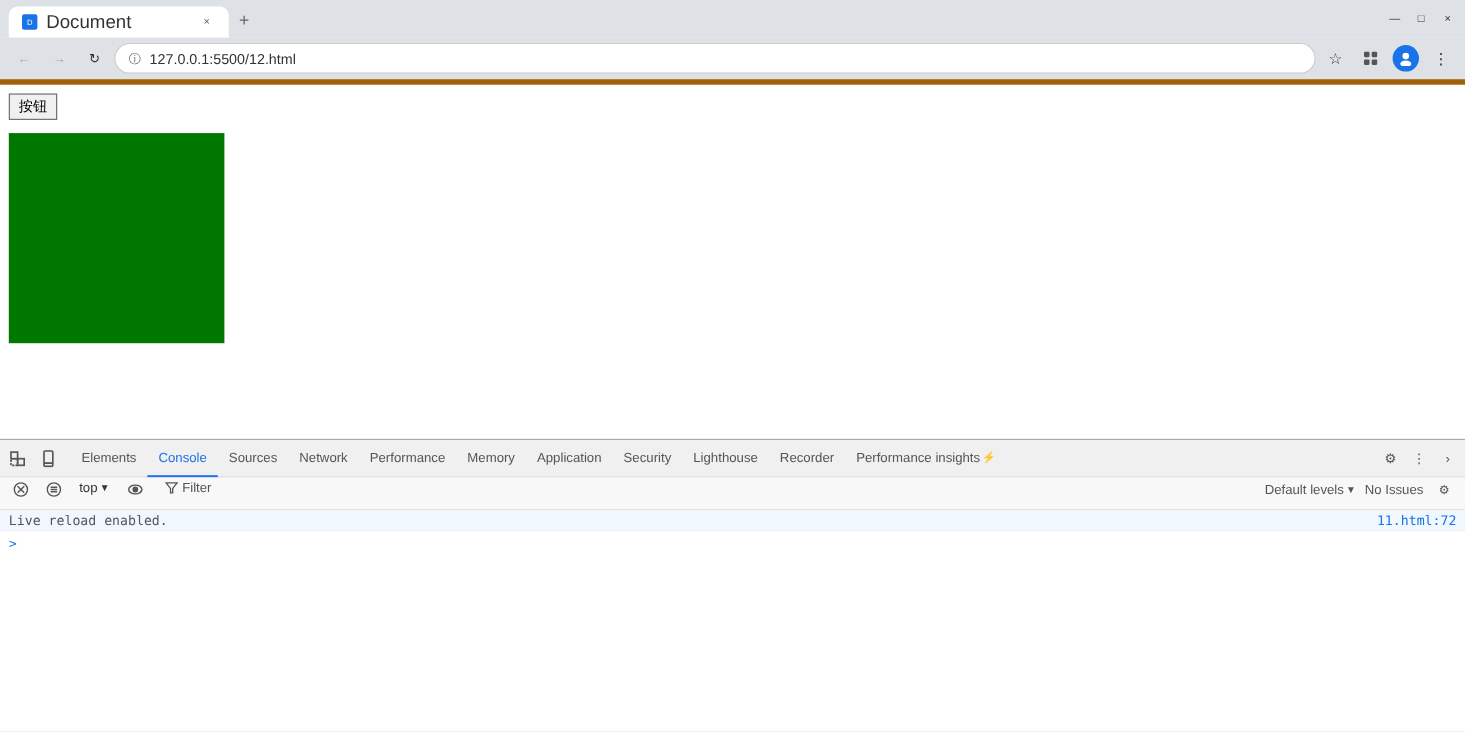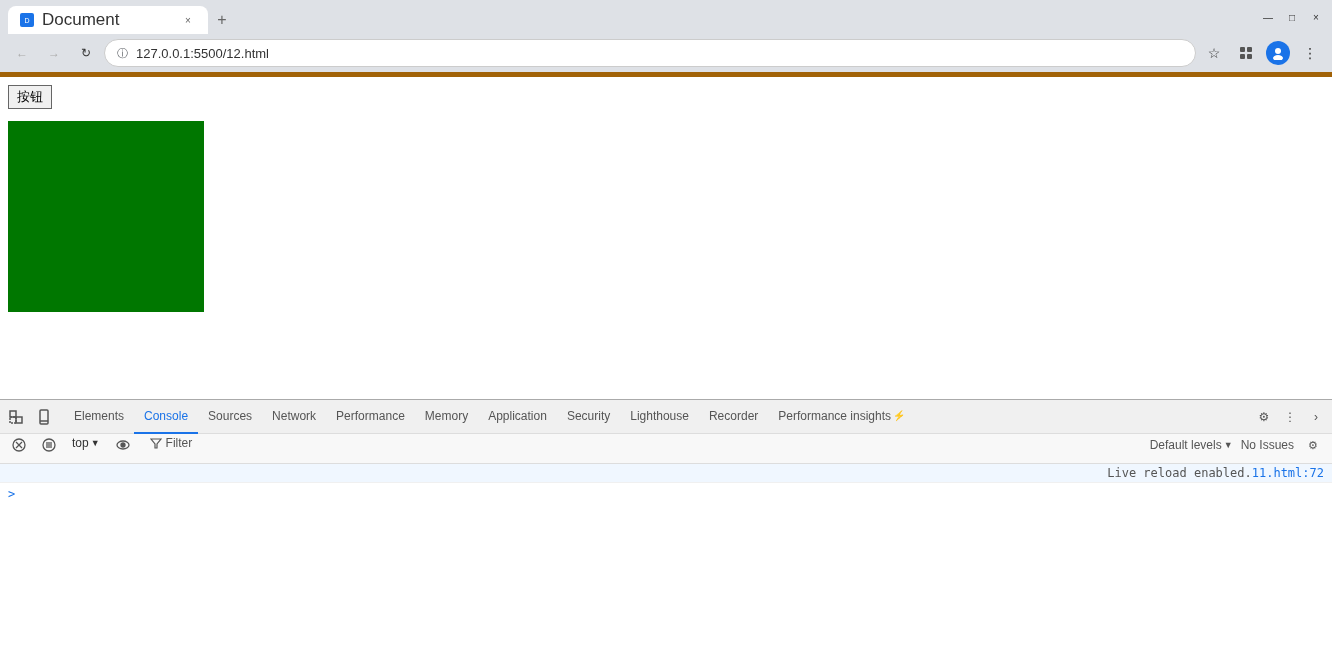--- a/index.html
+++ b/index.html
@@ -236,21 +236,21 @@
       font-family: 'Consolas', 'Monaco', monospace;
       font-size: 12px;
     }
     .console-line {
       display: flex;
       align-items: flex-start;
       padding: 2px 8px;
       border-bottom: 1px solid #f0f0f0;
       min-height: 18px;
     }
-    .console-line.info { background: #f0f7ff; text-align: right; }
+    .console-line.info { background: #f0f7ff; }
     .console-text { flex: 1; color: #333; }
     .console-link { color: #1a73e8; cursor: pointer; text-decoration: none; margin-left: auto; }
     .console-prompt {
       display: flex;
       align-items: center;
       padding: 4px 8px;
     }
     .console-chevron { color: #1a73e8; margin-right: 6px; font-size: 12px; }
   </style>
 </head>

